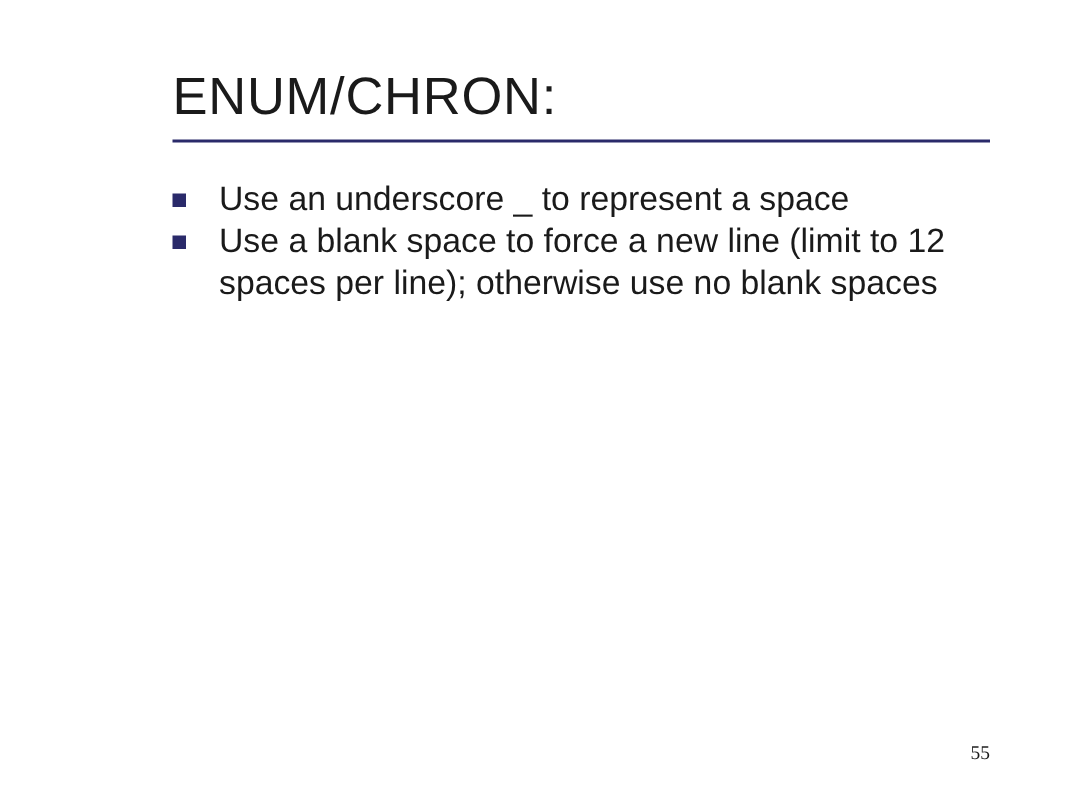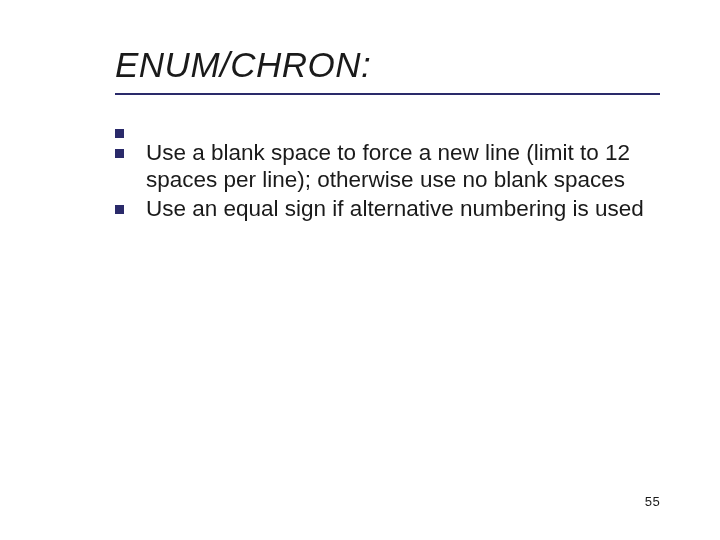--- a/index.html
+++ b/index.html
@@ -15,21 +15,20 @@
       padding: 45px 60px 30px 115px;
       height: 100%;
       position: relative;
     }
     .title {
       font-size: 35px;
       font-weight: 400;
       color: #1a1a1a;
       font-family: Verdana, Geneva, sans-serif;
       letter-spacing: 0.5px;
-      font-style: italic;
     }
     .subtitle {
       font-size: 23px;
       font-weight: 400;
       color: #1a1a1a;
       font-family: Verdana, Geneva, sans-serif;
       margin-top: 0px;
     }
     .underline {
       height: 2px;
@@ -58,38 +57,35 @@
       line-height: 1.22;
       color: #1a1a1a;
       font-family: Verdana, Geneva, sans-serif;
     }
     .page-number {
       position: absolute;
       right: 60px;
       bottom: 30px;
       font-size: 13px;
       color: #1a1a1a;
-      font-family: Liberation Mono, monospace;
+      font-family: Liberation Serif, serif;
     }
   </style>
 </head>
 <body>
 
 <div class="slide">
   <h1 class="title">ENUM/CHRON:</h1>
   <div class="underline"></div>
 
   <ul class="bullets">
     <li class="bullet-item">
       <span class="bullet-marker"></span>
+      <span class="bullet-text">Use an underscore _ to represent a space</span>
     </li>
     <li class="bullet-item">
       <span class="bullet-marker"></span>
       <span class="bullet-text">Use a blank space to force a new line (limit to 12 spaces per line); otherwise use no blank spaces</span>
-    </li>
-    <li class="bullet-item">
-      <span class="bullet-marker"></span>
-      <span class="bullet-text">Use an equal sign if alternative numbering is used</span>
     </li>
   </ul>
 
   <div class="page-number">55</div>
 </div>
 
 </body></html>

